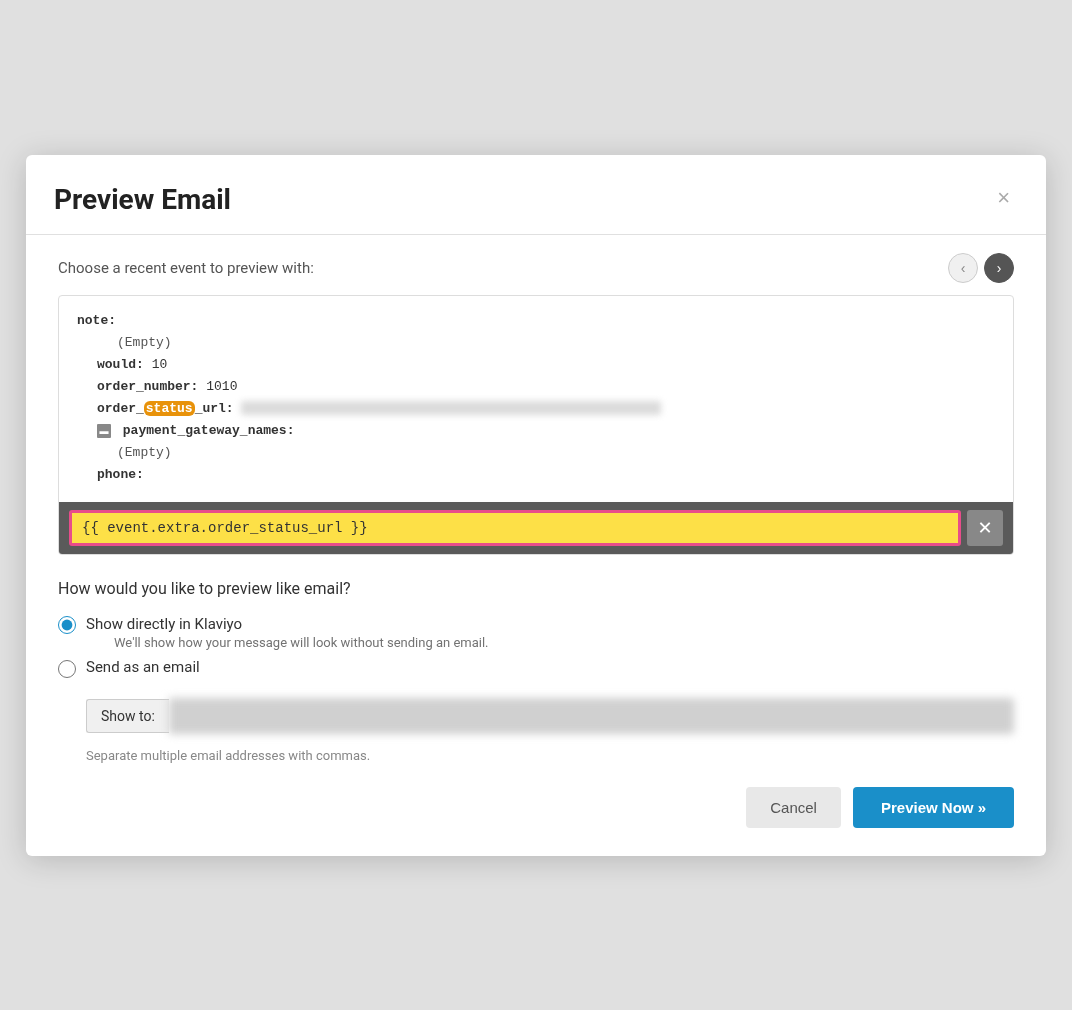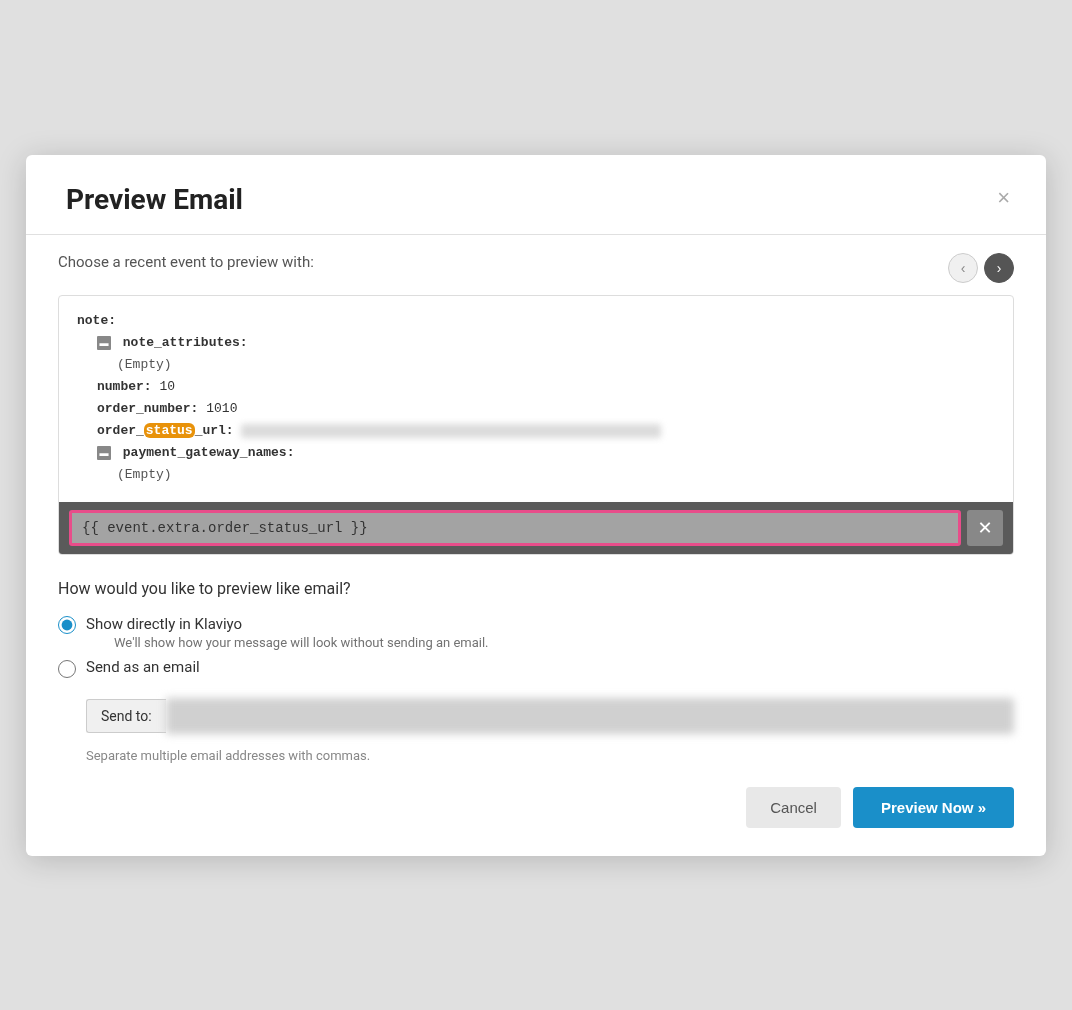--- a/index.html
+++ b/index.html
@@ -15,21 +15,21 @@
       background: #fff;
       border-radius: 6px;
       width: 1020px;
       box-shadow: 0 4px 30px rgba(0,0,0,0.18);
       overflow: hidden;
     }
     .modal-header {
       display: flex;
       align-items: flex-start;
       justify-content: space-between;
-      padding: 28px 32px 18px 40px;
+      padding: 28px 32px 18px 28px;
     }
     .modal-title {
       font-size: 28px;
       font-weight: 700;
       color: #222;
     }
     .close-btn {
       background: none;
       border: none;
       cursor: pointer;
@@ -38,20 +38,21 @@
       line-height: 1;
       padding: 4px;
     }
     .modal-divider {
       border: none;
       border-top: 1px solid #e0e0e0;
       margin: 0 0 18px 0;
     }
     .choose-row {
       display: flex;
+      align-items: center;
       justify-content: space-between;
       padding: 0 32px 12px 32px;
     }
     .choose-label {
       font-size: 15px;
       color: #555;
     }
     .nav-arrows {
       display: flex;
       gap: 6px;
@@ -137,21 +138,21 @@
       background: #5a5a5a;
       display: flex;
       align-items: center;
       padding: 8px 10px;
       gap: 6px;
     }
     .search-input-wrapper {
       flex: 1;
       border: 3px solid #e84d8a;
       border-radius: 3px;
-      background: #a3a3a3;
+      background: #fde047;
     }
     .search-input {
       width: 100%;
       border: none;
       outline: none;
       padding: 7px 10px;
       font-size: 14px;
       font-family: 'Courier New', Courier, monospace;
       color: #333;
       background: transparent;
@@ -289,46 +290,45 @@
       <button class="arrow-btn dark">›</button>
     </div>
   </div>
 
   <div class="event-panel">
     <div class="event-panel-inner">
 
       <div class="event-row">
         <span class="event-key">note:</span>
       </div>
-      <div class="event-row indent1">
-        <span class="collapse-icon">▬</span>
-        <span class="event-key">note_attributes:</span>
-      </div>
       <div class="event-row indent2">
         <span class="event-empty">(Empty)</span>
       </div>
       <div class="event-row indent1">
-        <span class="event-key">number:</span>
+        <span class="event-key">would:</span>
         <span class="event-val"> 10</span>
       </div>
       <div class="event-row indent1">
         <span class="event-key">order_number:</span>
         <span class="event-val"> 1010</span>
       </div>
       <div class="event-row indent1">
         <span class="event-key">order_<span class="highlight-status">status</span>_url:</span>
         <span class="event-val"> </span>
         <span class="url-blur"></span>
       </div>
       <div class="event-row indent1">
         <span class="collapse-icon">▬</span>
         <span class="event-key">payment_gateway_names:</span>
       </div>
       <div class="event-row indent2">
         <span class="event-empty">(Empty)</span>
+      </div>
+      <div class="event-row indent1">
+        <span class="event-key">phone:</span>
       </div>
 
     </div>
 
     <div class="search-overlay">
       <div class="search-input-wrapper">
         <input class="search-input" type="text" value="{{ event.extra.order_status_url }}" style="">
       </div>
       <button class="search-close-btn">✕</button>
     </div>
@@ -346,21 +346,21 @@
           <p class="radio-desc">We'll show how your message will look without sending an email.</p>
         </div>
       </div>
 
       <div class="radio-option">
         <input type="radio" class="radio-input" name="preview-type" id="send-email" style="">
         <label class="radio-label" for="send-email">Send as an email</label>
       </div>
 
       <div class="send-to-row">
-        <span class="send-to-label">Send to:</span>
+        <span class="send-to-label">Show to:</span>
         <div class="email-blur-field"></div>
       </div>
       <p class="send-to-hint">Separate multiple email addresses with commas.</p>
 
     </div>
   </div>
 
   <div class="modal-footer">
     <button class="btn-cancel">Cancel</button>
     <button class="btn-preview">Preview Now »</button>

